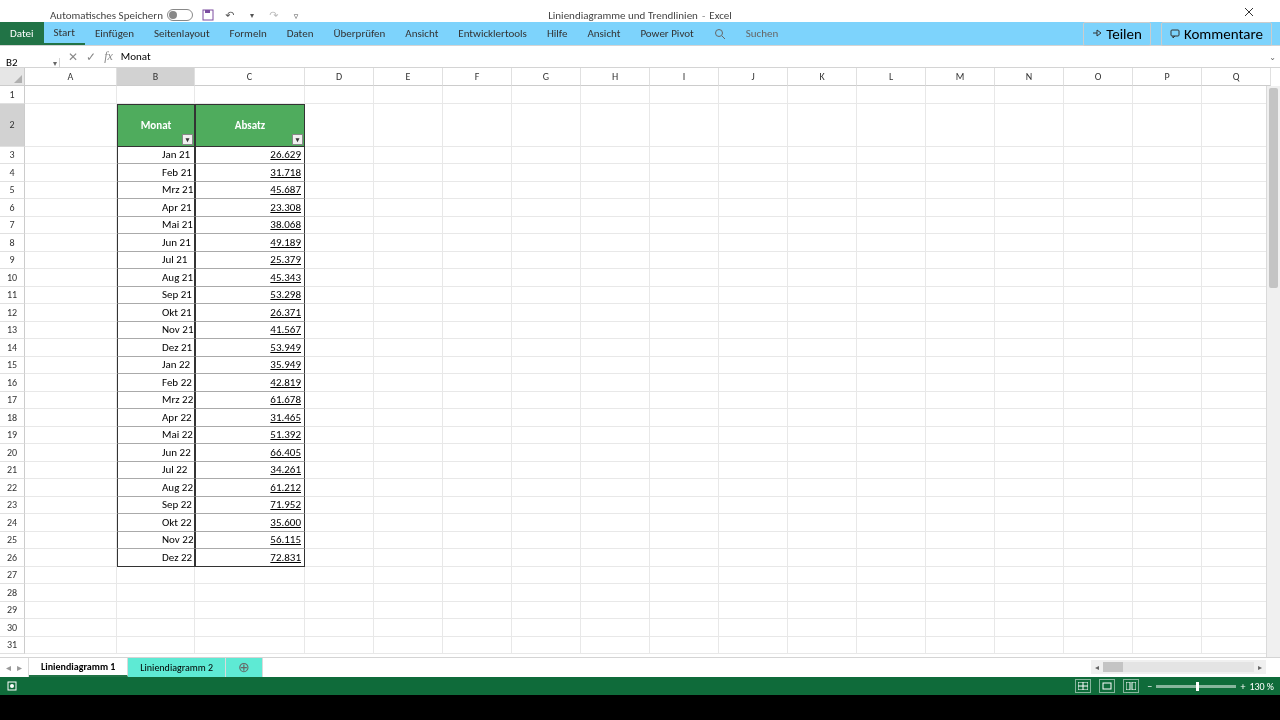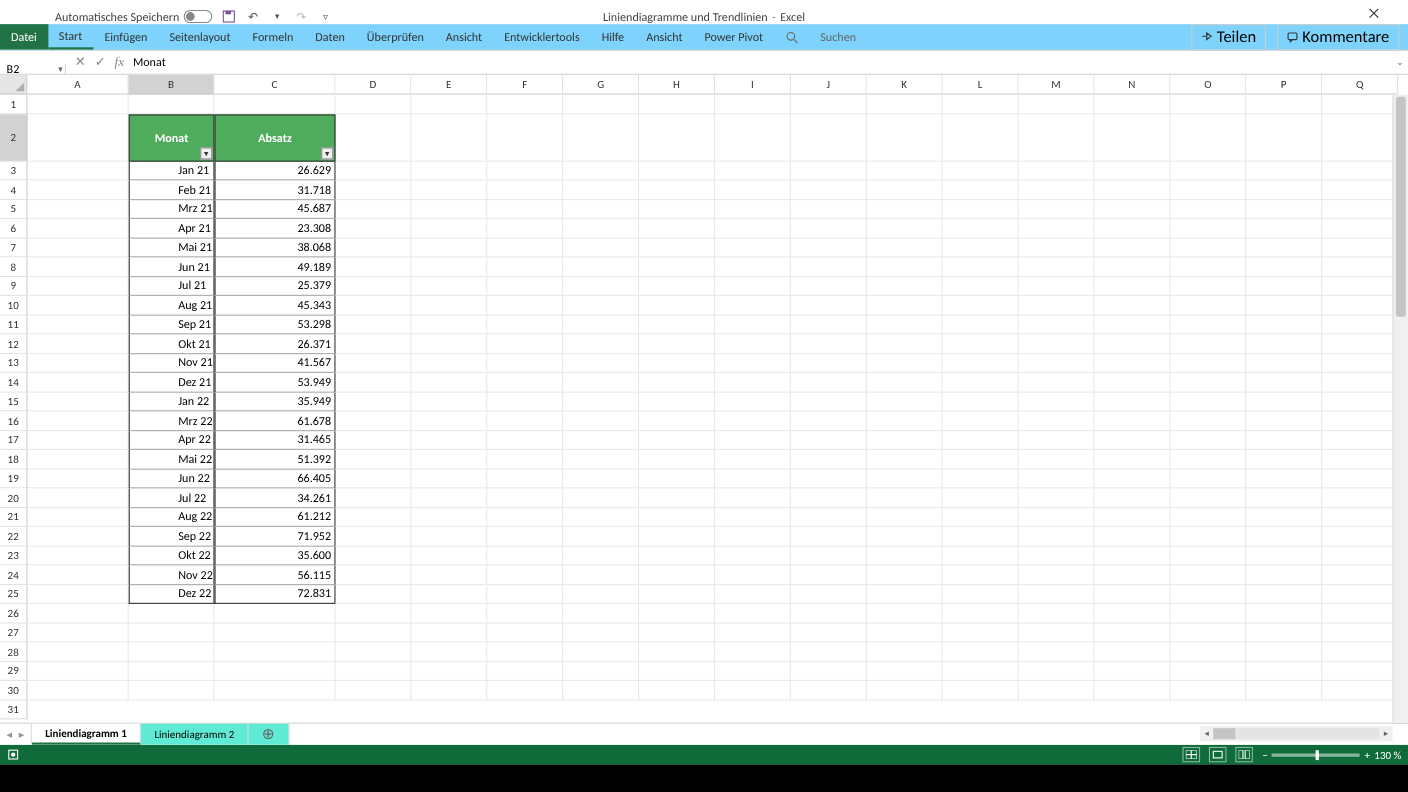--- a/index.html
+++ b/index.html
@@ -59,21 +59,21 @@
 .colhdr.colA { width: 92px; }
 .colhdr.colB { width: 78px; }
 .colhdr.colC { width: 110px; }
 .colhdr.colOther { width: 69px; }
 
 
 .thdr { background: #4fac5d; color: #fff; font-weight: bold; justify-content: center; border: 1px solid #333 !important; position: relative; }
 .thdr .filter { position: absolute; right: 1px; bottom: 1px; width: 11px; height: 11px; background: #f0f0f0; border: 1px solid #888; font-size: 7px; display: flex; align-items: center; justify-content: center; color: #333; }
 .tcell { border-left: 1px solid #333 !important; border-right: 1px solid #333 !important; border-bottom: 1px solid #aaa !important; padding-left: 44px; }
 .tcell.last { border-bottom: 1px solid #333 !important; }
-.tcell.num { justify-content: flex-end; }
+.tcell.num { justify-content: flex-end; text-decoration: underline; }
 
 .vscroll { position: absolute; right: 0; top: 18px; bottom: 0; width: 14px; background: #f0f0f0; border-left: 1px solid #dadada; }
 .vscroll .thumb { position: absolute; left: 2px; right: 2px; top: 2px; height: 200px; background: #c4c4c4; border-radius: 2px; }
 
 
 .sheettabs { height: 20px; background: #fff; border-top: 1px solid #d4d4d4; display: flex; align-items: stretch; font-size: 10px; position: relative; }
 .stnav { display: flex; align-items: center; padding: 0 6px; gap: 6px; color: #999; border-right: 1px solid #dadada; }
 .stab { padding: 0 12px; display: flex; align-items: center; border-right: 1px solid #dadada; cursor: pointer; background: #5eead4; }
 .stab.active { background: #fff; border-bottom: 2px solid #217346; font-weight: 600; }
 .stab.add { color: #666; font-size: 14px; }
@@ -543,20 +543,39 @@
             <div class="cell colOther"></div>
             <div class="cell colOther"></div>
             <div class="cell colOther"></div>
             <div class="cell colOther"></div>
             <div class="cell colOther"></div>
             <div class="cell colOther"></div>
             <div class="cell colOther"></div>
           </div>
           <div class="row">
             <div class="cell colA"></div>
+            <div class="cell colB tcell">Feb 22</div>
+            <div class="cell colC tcell num">42.819</div>
+            <div class="cell colOther"></div>
+            <div class="cell colOther"></div>
+            <div class="cell colOther"></div>
+            <div class="cell colOther"></div>
+            <div class="cell colOther"></div>
+            <div class="cell colOther"></div>
+            <div class="cell colOther"></div>
+            <div class="cell colOther"></div>
+            <div class="cell colOther"></div>
+            <div class="cell colOther"></div>
+            <div class="cell colOther"></div>
+            <div class="cell colOther"></div>
+            <div class="cell colOther"></div>
+            <div class="cell colOther"></div>
+          </div>
+          <div class="row">
+            <div class="cell colA"></div>
             <div class="cell colB tcell">Mrz 22</div>
             <div class="cell colC tcell num">61.678</div>
             <div class="cell colOther"></div>
             <div class="cell colOther"></div>
             <div class="cell colOther"></div>
             <div class="cell colOther"></div>
             <div class="cell colOther"></div>
             <div class="cell colOther"></div>
             <div class="cell colOther"></div>
             <div class="cell colOther"></div>

